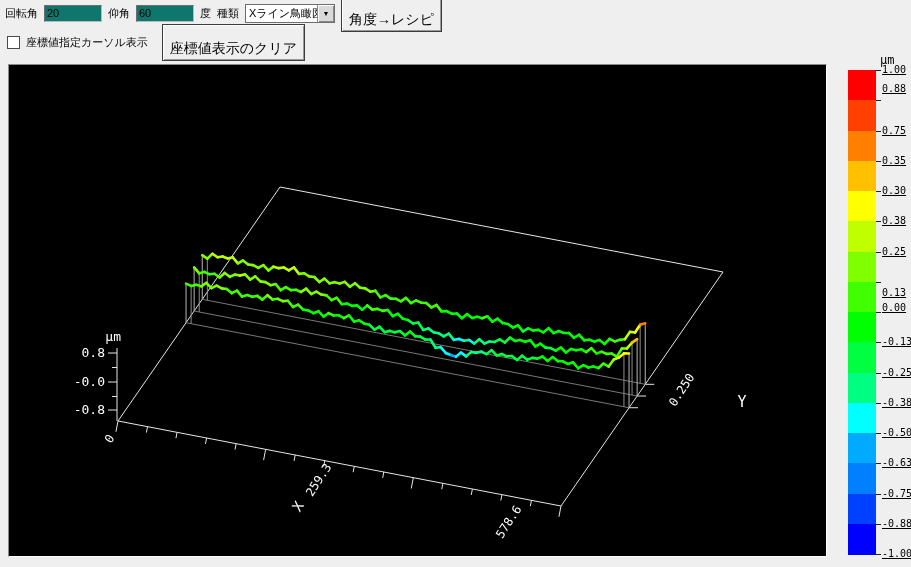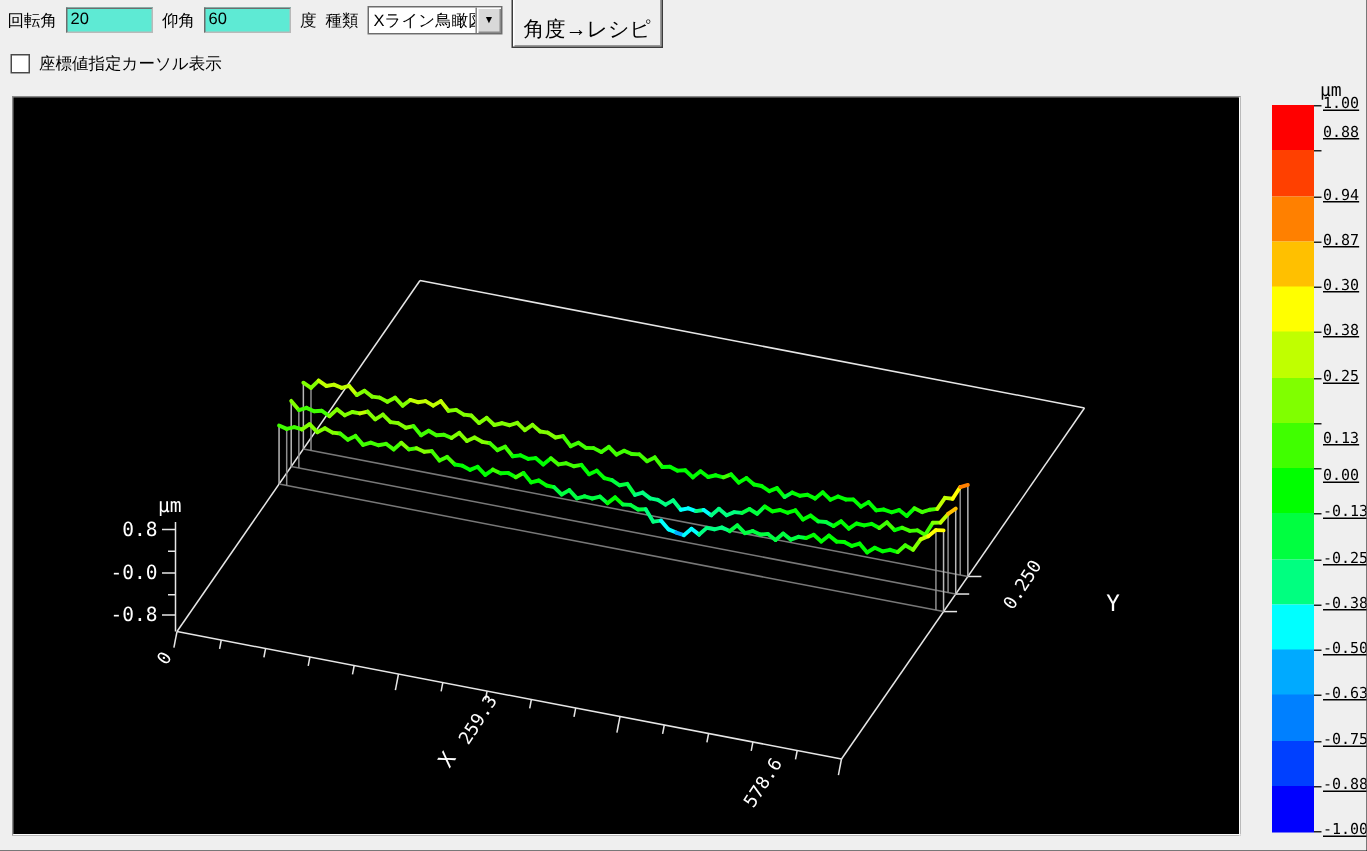--- a/index.html
+++ b/index.html
@@ -7,21 +7,21 @@
     width:911px;height:567px;position:relative;overflow:hidden;
     background:#efefef;
     font-family:"Liberation Sans","DejaVu Sans",sans-serif;
     font-size:11px;color:#000;
   }
   .row{position:absolute;display:flex;align-items:center;}
   #row1{left:5px;top:4px;height:18px;gap:6px;}
   #row2{left:7px;top:33px;height:18px;gap:6px;}
   .lbl{white-space:nowrap;}
   .tb{
-    width:52px;height:15px;background:#5eead4;
+    width:52px;height:15px;background:#0f766e;
     border:1px solid #6d6d6d;border-bottom-color:#b9b9b9;border-right-color:#b9b9b9;
     font-family:"Liberation Sans",sans-serif;font-size:11px;padding:0 2px;
   }
   .btn{
     background:#efefef;border:1px solid #3c3c3c;
     box-shadow:inset 1px 1px 0 #ffffff,inset -1px -1px 0 #9a9a9a;
     padding:15px 7px 2px 7px;font-size:14px;white-space:nowrap;cursor:default;
     font-family:"Liberation Sans",sans-serif;
   }
   .combo{
@@ -79,20 +79,21 @@
     <span class="combo-btn">
         <span class="arr">▼</span>
       </span>
   </div>
   <button class="btn">角度→レシピ</button>
 </div>
 
 <div class="row" id="row2">
   <span class="cbx"></span>
   <span class="lbl">座標値指定カーソル表示</span>
+  <button class="btn" style="margin-left:8px">座標値表示のクリア</button>
 </div>
 
 <div id="plot">
   <svg id="plot-svg" width="817" height="491">
       <line x1="109" y1="356" x2="271" y2="122" stroke="#e6e6e6" stroke-width="1"></line>
       <line x1="271" y1="122" x2="714" y2="207" stroke="#e6e6e6" stroke-width="1"></line>
       <line x1="714" y1="207" x2="552" y2="441" stroke="#e6e6e6" stroke-width="1"></line>
       <line x1="109" y1="356" x2="552" y2="441" stroke="#e6e6e6" stroke-width="1"></line>
       <line x1="108" y1="283" x2="108" y2="356" stroke="#e6e6e6" stroke-width="1"></line>
       <line x1="108" y1="288" x2="99" y2="288" stroke="#e6e6e6" stroke-width="1"></line>
@@ -425,33 +426,33 @@
       <div class="cb-seg" style="top: 332.75px; height: 30.75px; background: rgb(0, 255, 255);"></div>
       <div class="cb-seg" style="top: 363px; height: 30.75px; background: rgb(0, 170, 255);"></div>
       <div class="cb-seg" style="top: 393.25px; height: 30.75px; background: rgb(0, 128, 255);"></div>
       <div class="cb-seg" style="top: 423.5px; height: 30.75px; background: rgb(0, 64, 255);"></div>
       <div class="cb-seg" style="top: 453.75px; height: 30.75px; background: rgb(0, 0, 255);"></div>
     </div>
 <div class="cb-lab" style="top: 12px;">1.00</div>
     <div class="cb-tick" style="top: 18px;"></div>
     <div class="cb-lab" style="top: 31px;">0.88</div>
     <div class="cb-tick" style="top: 48.25px;"></div>
-    <div class="cb-lab" style="top: 72.5px;">0.94</div>
+    <div class="cb-lab" style="top: 72.5px;">0.75</div>
     <div class="cb-tick" style="top: 78.5px;"></div>
-    <div class="cb-lab" style="top: 102.75px;">0.87</div>
+    <div class="cb-lab" style="top: 102.75px;">0.35</div>
     <div class="cb-tick" style="top: 108.75px;"></div>
     <div class="cb-lab" style="top: 133px;">0.30</div>
     <div class="cb-tick" style="top: 139px;"></div>
     <div class="cb-lab" style="top: 163.25px;">0.38</div>
     <div class="cb-tick" style="top: 169.25px;"></div>
     <div class="cb-lab" style="top: 193.5px;">0.25</div>
     <div class="cb-tick" style="top: 199.5px;"></div>
     <div class="cb-lab" style="top: 223.75px; margin-top: 11px;">0.13</div>
     <div class="cb-tick" style="top: 229.75px;"></div>
-    <div class="cb-lab" style="top: 260px;">0.00</div>
+    <div class="cb-lab" style="top: 250px;">0.00</div>
     <div class="cb-tick" style="top: 260px;"></div>
     <div class="cb-lab" style="top: 284.25px;">-0.13</div>
     <div class="cb-tick" style="top: 290.25px;"></div>
     <div class="cb-lab" style="top: 314.5px;">-0.25</div>
     <div class="cb-tick" style="top: 320.5px;"></div>
     <div class="cb-lab" style="top: 344.75px;">-0.38</div>
     <div class="cb-tick" style="top: 350.75px;"></div>
     <div class="cb-lab" style="top: 375px;">-0.50</div>
     <div class="cb-tick" style="top: 381px;"></div>
     <div class="cb-lab" style="top: 405.25px;">-0.63</div>

